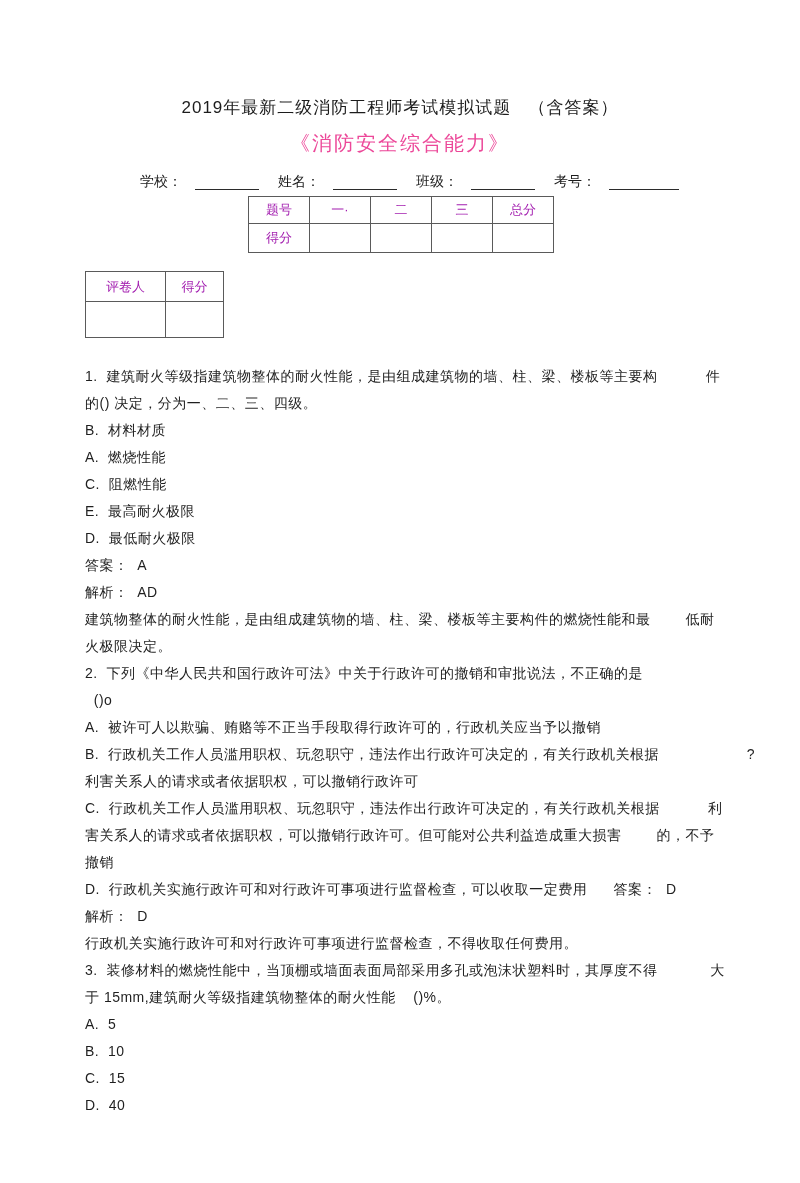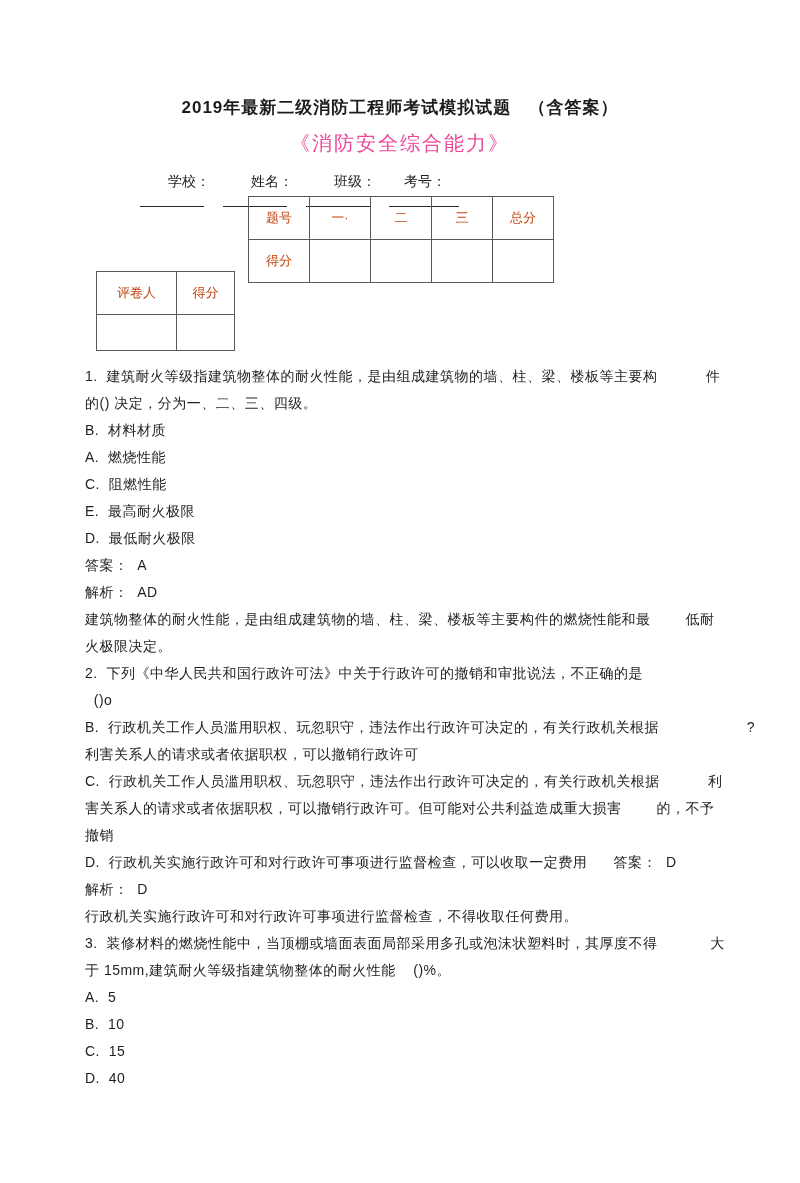--- a/index.html
+++ b/index.html
@@ -8,52 +8,52 @@
     width: 800px; height: 1183px;
     font-family: "Liberation Sans", sans-serif;
     color: #212121;
   }
   .page {
     position: relative; width: 800px; height: 1183px;
     background: #ffffff; overflow: hidden;
   }
   .doc-title {
     position: absolute; top: 96px; left: 0; width: 100%;
-    text-align: center; font-size: 17px; font-weight: bold;
+    text-align: center; font-size: 17px; font-weight: normal;
     letter-spacing: 1px; white-space: pre; color: #1c1c1c;
   }
   .doc-subtitle {
     position: absolute; top: 130px; left: 0; width: 100%;
     text-align: center; font-size: 20px; font-weight: normal;
     letter-spacing: 2px; white-space: pre; color: #ec4899;
   }
   .info-row {
     position: absolute; top: 172px; left: 140px;
     display: flex; align-items: flex-end;
     font-size: 14px; color: #1c1c1c;
   }
-  .info-field { display: flex; align-items: flex-end; flex-direction: column; }
+  .info-field { display: flex; align-items: flex-end; }
   .info-label { white-space: pre; margin-right: 13px; line-height: 18px; }
   .blank-underline {
     width: 64px; height: 17px; margin-right: 19px;
     border-bottom: 1px solid #2b2b2b;
   }
   .info-field:last-child .blank-underline { width: 70px; margin-right: 0; }
 
   table { border-collapse: collapse; position: absolute; table-layout: fixed; }
   td {
     border: 1px solid #5a5a5a; text-align: center; vertical-align: middle;
-    font-size: 13px; color: #c2410c; padding: 12px; white-space: pre;
+    font-size: 13px; color: #a21caf; padding: 4px; white-space: pre;
   }
   .score-table { top: 196px; left: 248px; }
   .score-table td { width: 61px; }
   .score-table .r1 td { height: 27px; }
   .score-table .r2 td { height: 29px; }
 
-  .grader-table { top: 271px; left: 96px; }
+  .grader-table { top: 271px; left: 85px; }
   .grader-table td.c1 { width: 80px; }
   .grader-table td.c2 { width: 58px; }
   .grader-table .r1 td { height: 30px; }
   .grader-table .r2 td { height: 36px; }
 
   .question-body {
     position: absolute; top: 363px; left: 85px; width: 672px;
     font-size: 14px; color: #1f1f1f;
   }
   .text-line {
@@ -129,20 +129,21 @@
       <div class="text-line">A.  燃烧性能</div>
       <div class="text-line">C.  阻燃性能</div>
       <div class="text-line">E.  最高耐火极限</div>
       <div class="text-line">D.  最低耐火极限</div>
       <div class="text-line">答案：  A</div>
       <div class="text-line">解析：  AD</div>
       <div class="text-line">建筑物整体的耐火性能，是由组成建筑物的墙、柱、梁、楼板等主要构件的燃烧性能和最        低耐</div>
       <div class="text-line">火极限决定。</div>
       <div class="text-line">2.  下列《中华人民共和国行政许可法》中关于行政许可的撤销和审批说法，不正确的是</div>
       <div class="text-line">  ()o</div>
+      <div class="text-line">A.  被许可人以欺骗、贿赂等不正当手段取得行政许可的，行政机关应当予以撤销</div>
       <div class="text-line">B.  行政机关工作人员滥用职权、玩忽职守，违法作出行政许可决定的，有关行政机关根据                    ?</div>
       <div class="text-line">利害关系人的请求或者依据职权，可以撤销行政许可</div>
       <div class="text-line">C.  行政机关工作人员滥用职权、玩忽职守，违法作出行政许可决定的，有关行政机关根据           利</div>
       <div class="text-line">害关系人的请求或者依据职权，可以撤销行政许可。但可能对公共利益造成重大损害        的，不予</div>
       <div class="text-line">撤销</div>
       <div class="text-line">D.  行政机关实施行政许可和对行政许可事项进行监督检查，可以收取一定费用      答案：  D</div>
       <div class="text-line">解析：  D</div>
       <div class="text-line">行政机关实施行政许可和对行政许可事项进行监督检查，不得收取任何费用。</div>
       <div class="text-line">3.  装修材料的燃烧性能中，当顶棚或墙面表面局部采用多孔或泡沫状塑料时，其厚度不得            大</div>
       <div class="text-line">于 15mm,建筑耐火等级指建筑物整体的耐火性能    ()%。</div>

